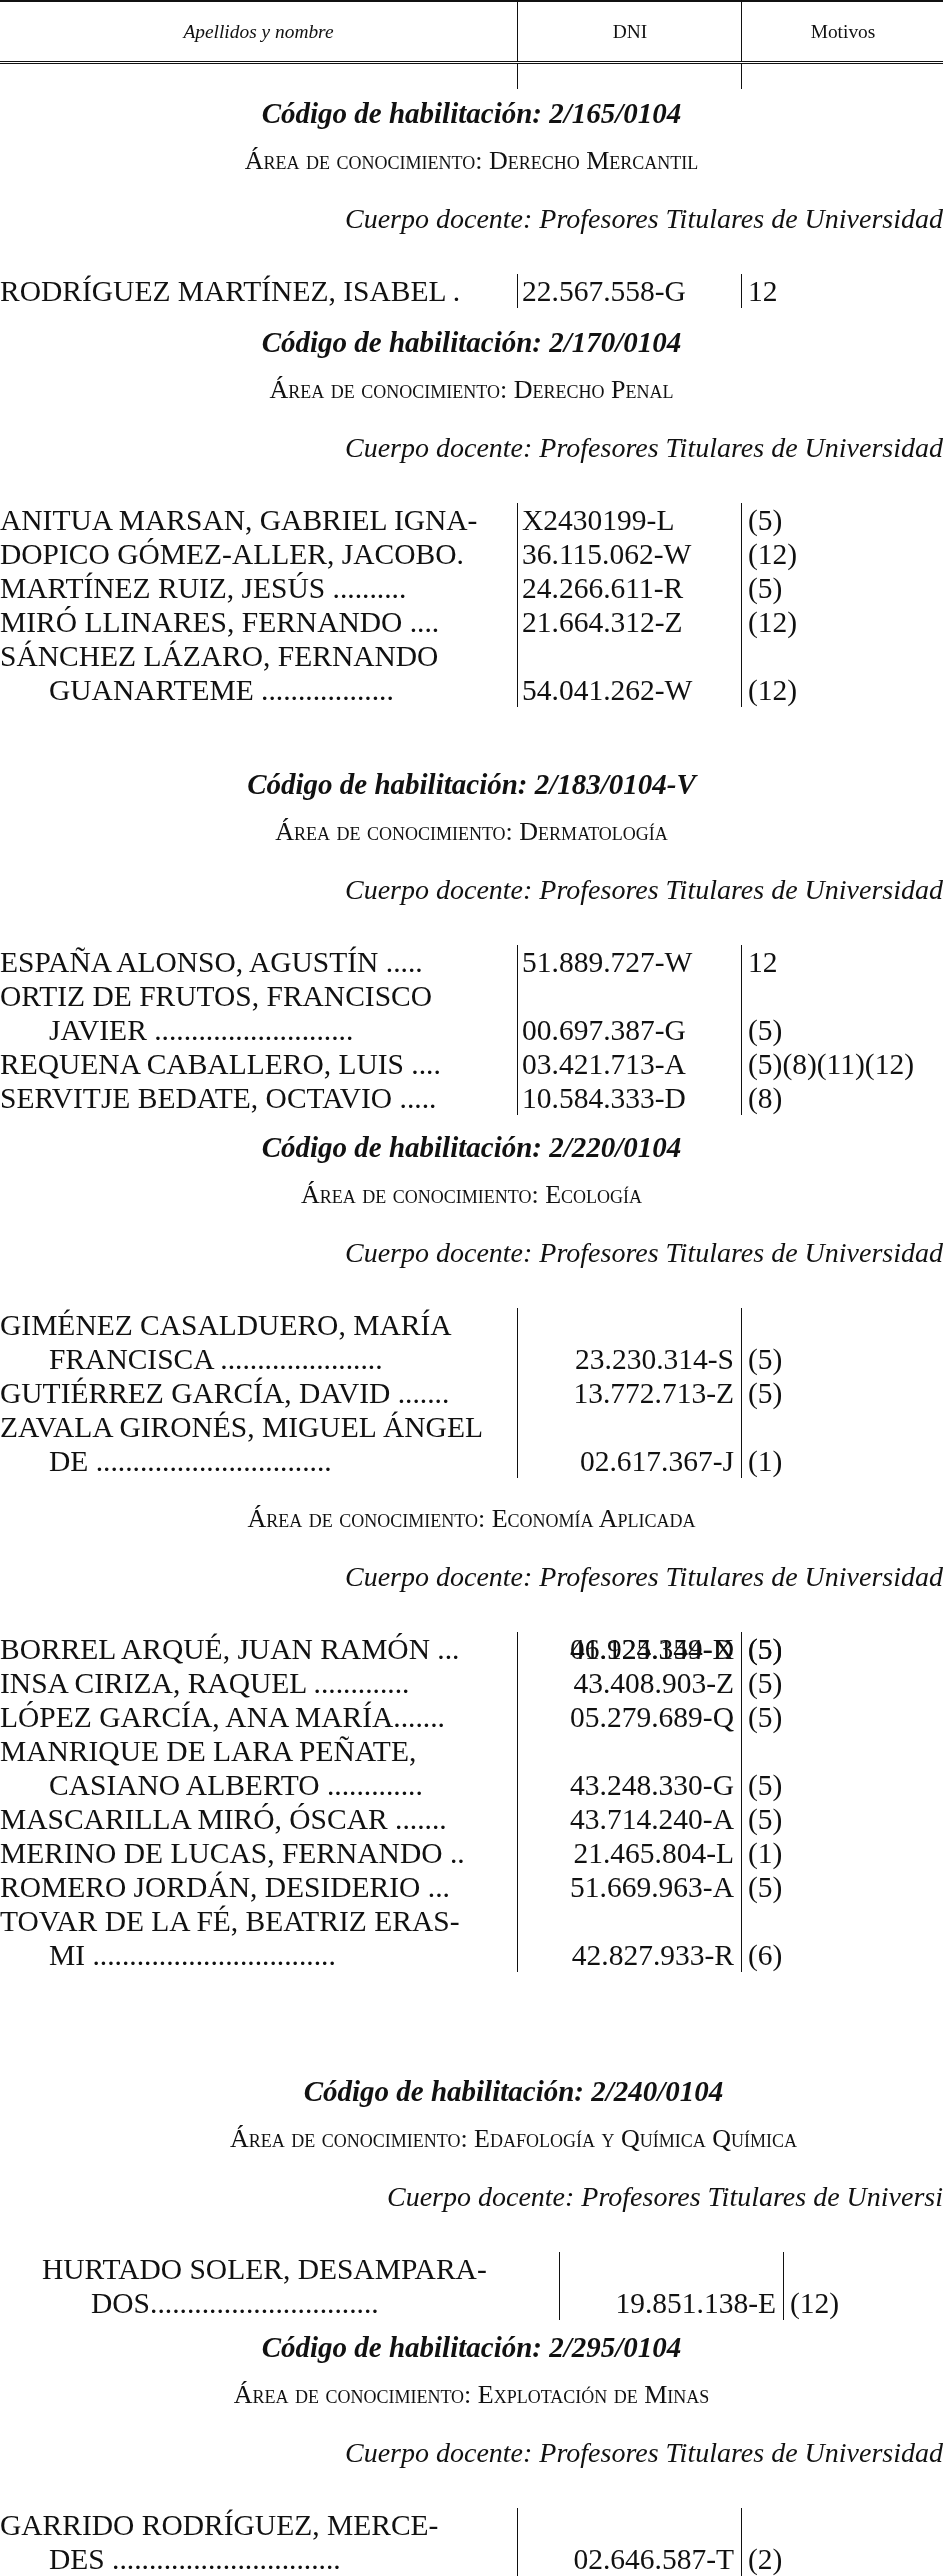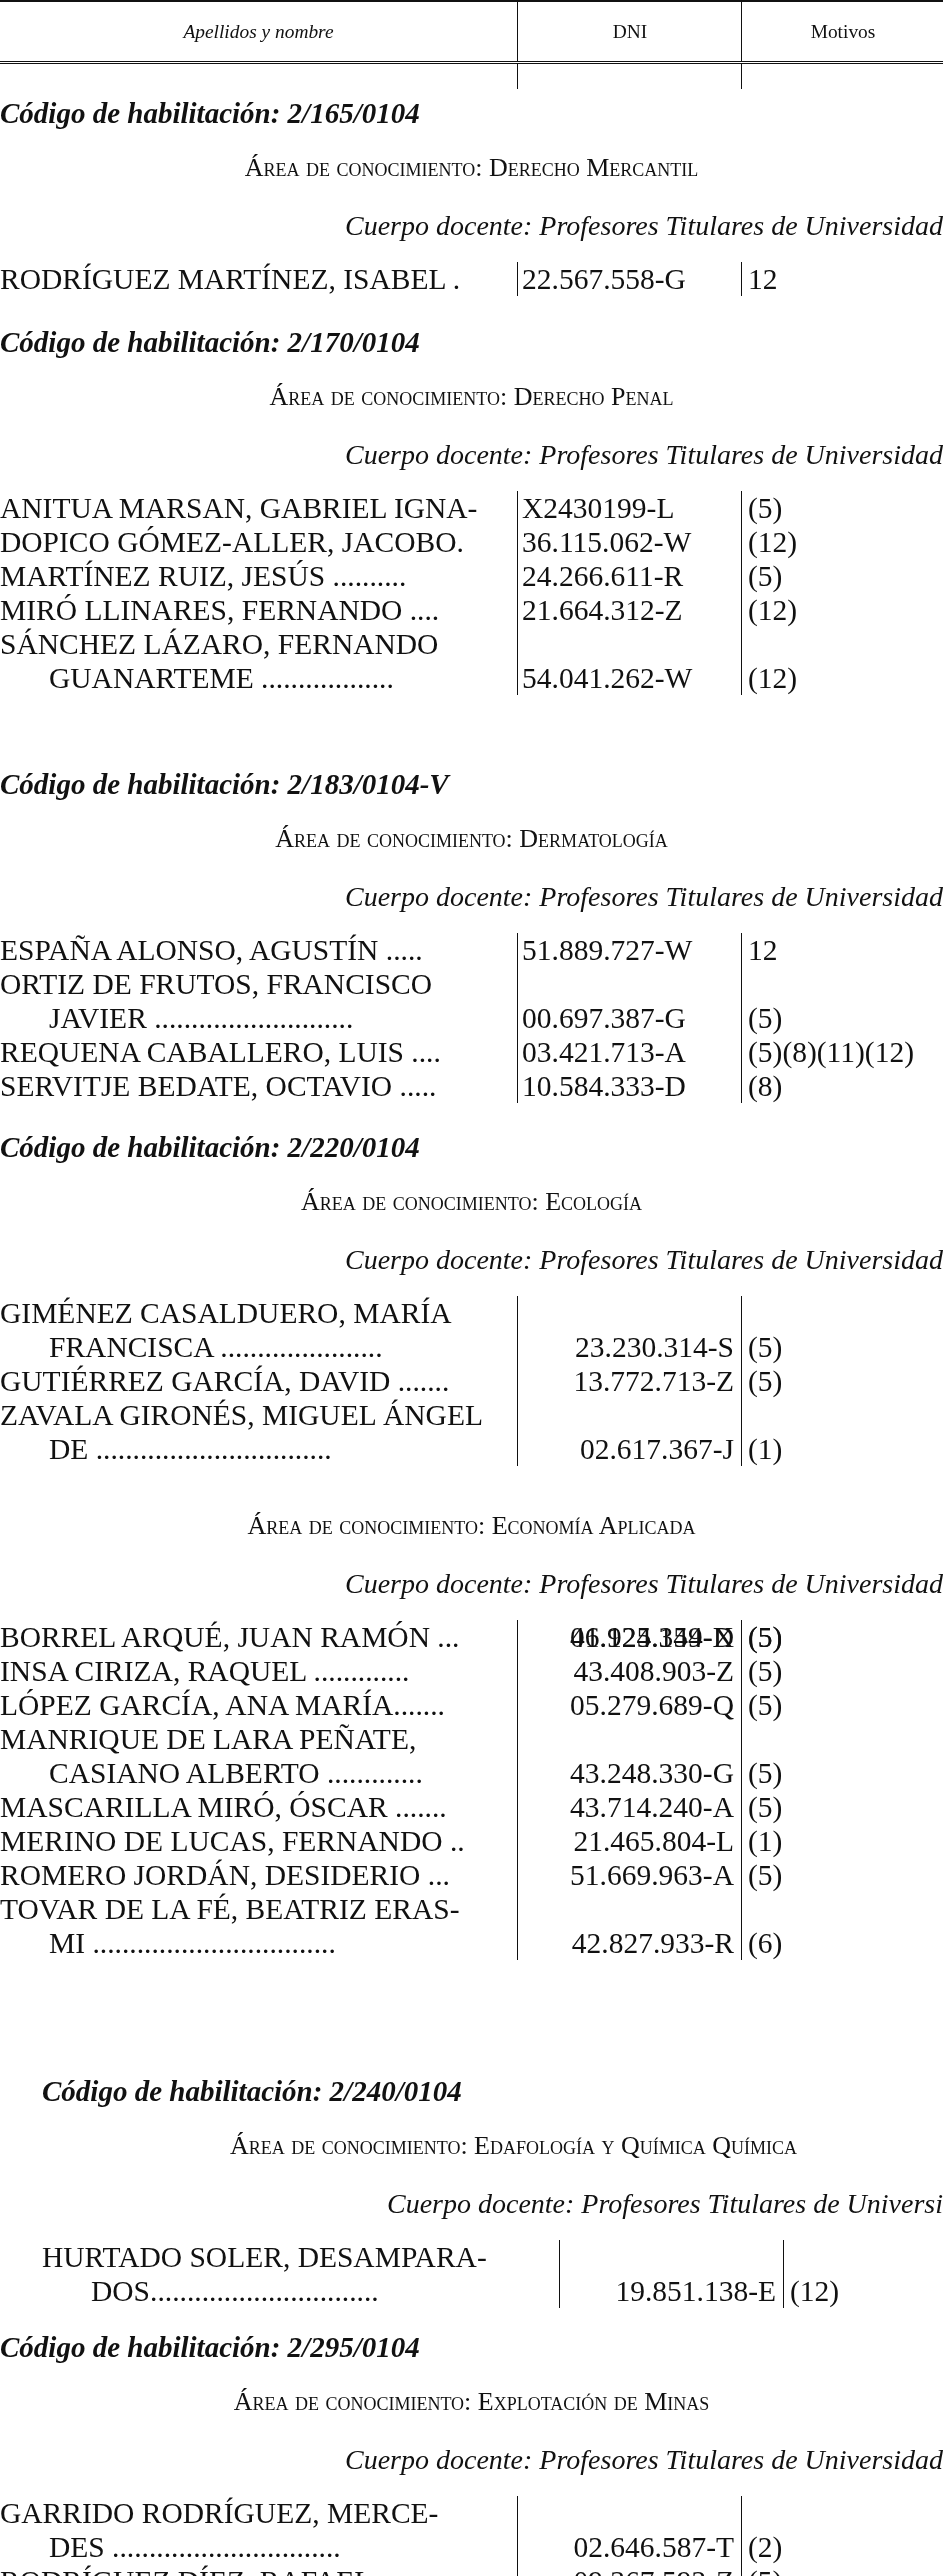--- a/index.html
+++ b/index.html
@@ -22,32 +22,32 @@
     display: flex; align-items: center; justify-content: center;
     font-size: 19.4px;
   }
   .hcell.name { left: 0; width: 517px; font-style: italic; }
   .hcell.dni { left: 517px; width: 224px; border-left: 1.7px solid #111; }
   .hcell.mot { left: 741px; width: 202px; border-left: 1.7px solid #111; }
   .stub { position: absolute; top: 64px; height: 25px; border-left: 1.7px solid #111; }
 
   .section { position: absolute; left: 0; width: 943px; }
   .codigo {
-    text-align: left; font-weight: bold; font-style: italic;
+    text-align: center; font-weight: bold; font-style: italic;
     font-size: 29px; height: 39px; line-height: 39px;
   }
   .area {
     text-align: center; font-size: 26px; height: 39px; line-height: 39px;
-    margin-top: 15px; font-variant: small-caps;
+    margin-top: 8px; font-variant: small-caps;
   }
   .cuerpo {
     text-align: right; font-style: italic; font-size: 28px;
     height: 39px; line-height: 39px; margin-top: 18.5px;
   }
-  .rows { position: relative; margin-top: 17px; font-family: Liberation Serif, serif; }
+  .rows { position: relative; margin-top: 36px; font-family: Liberation Serif, serif; }
   .row { position: relative; font-size: 29.5px; line-height: 34px; }
   .name-col { width: 505px; padding-left: 0; box-sizing: border-box; text-align: justify; }
   .name-line { display: block; white-space: nowrap; overflow: hidden; height: 34px; }
   .name-line.cont { padding-left: 49px; }
   .dni-col { position: absolute; left: 522px; width: 212px; bottom: 0; white-space: nowrap; }
   .dni-col.right { text-align: right; }
   .mot-col { position: absolute; left: 748px; bottom: 0; white-space: nowrap; }
   .vline { position: absolute; border-left: 1.7px solid #111; top: 0; bottom: 0; }
 </style>
 </head>

